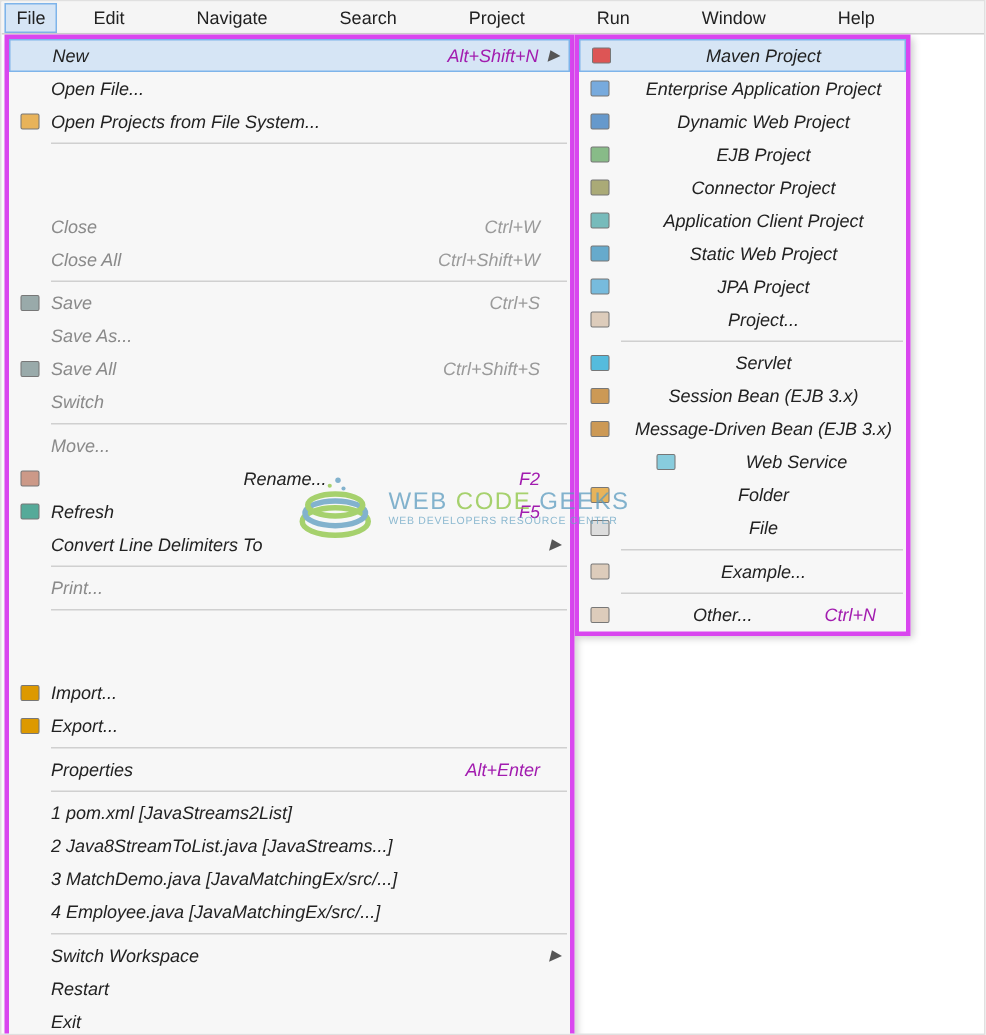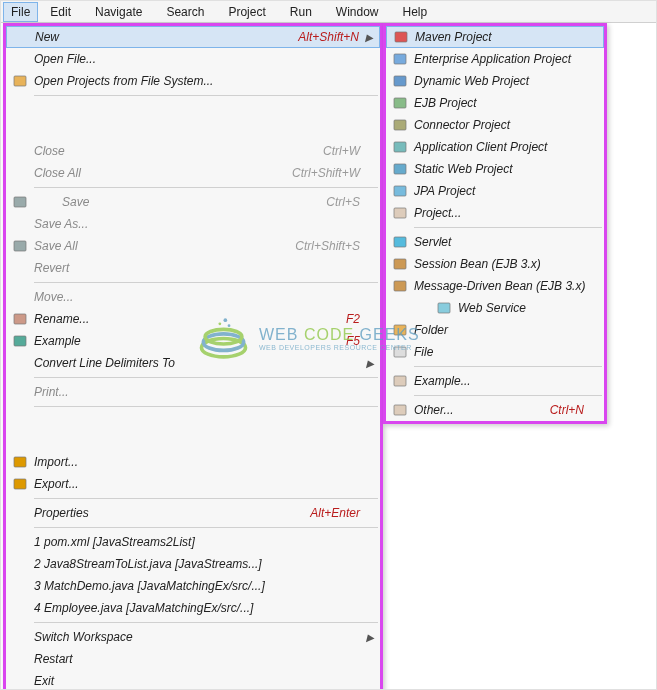--- a/index.html
+++ b/index.html
@@ -16,21 +16,21 @@
   }
   .menubar {
     display: flex;
     align-items: center;
     height: 22px;
     background: #f5f5f5;
     border-bottom: 1px solid #d0d0d0;
     padding: 0 2px;
   }
   .menubar-item {
-    padding: 3px 12px;
+    padding: 3px 24px;
     cursor: default;
     color: #222;
   }
   .menubar-item.active {
     background: #d6e5f5;
     border: 1px solid #7eb4ea;
     padding: 2px 7px;
   }
   .dropdown {
     position: absolute;
@@ -64,40 +64,41 @@
     flex-shrink: 0;
   }
   .menu-icon svg { width: 16px; height: 16px; }
   .menu-label {
     flex: 1;
     color: #222;
     white-space: nowrap;
   }
   .menu-label.disabled { color: #8a8a8a; }
   .menu-shortcut {
-    color: #b91c1c;
+    color: #a21caf;
     padding-right: 20px;
     white-space: nowrap;
   }
   .menu-shortcut.disabled { color: #9a9a9a; }
   .menu-arrow {
     position: absolute;
     right: 6px;
     color: #555;
     font-size: 10px;
   }
   .separator {
     height: 1px;
     background: #d0d0d0;
     margin: 3px 2px 3px 28px;
   }
   .submenu {
     top: 22px;
     left: 382px;
     width: 224px;
+    text-align: center;
   }
   .watermark {
     position: absolute;
     left: 195px;
     top: 310px;
     width: 260px;
     opacity: 0.75;
     pointer-events: none;
     display: flex;
     align-items: center;
@@ -149,21 +150,21 @@
       <span class="menu-icon"></span>
       <span class="menu-label disabled">Close</span>
       <span class="menu-shortcut disabled">Ctrl+W</span>
     </div>
     <div class="menu-row" style="position: relative;">
       <span class="menu-icon"></span>
       <span class="menu-label disabled">Close All</span>
       <span class="menu-shortcut disabled">Ctrl+Shift+W</span>
     </div>
     <div class="separator"></div>
-    <div class="menu-row" style="position: relative; gap: 28px;">
+    <div class="menu-row" style="position: relative;">
       <span class="menu-icon">
         <svg viewBox="0 0 16 16">
           <rect x="2" y="3" width="12" height="10" rx="1" fill="#9aa" stroke="#777" stroke-width="0.7"></rect>
         </svg>
       </span>
       <span class="menu-label disabled">Save</span>
       <span class="menu-shortcut disabled">Ctrl+S</span>
     </div>
     <div class="menu-row" style="position: relative;">
       <span class="menu-icon"></span>
@@ -173,43 +174,43 @@
       <span class="menu-icon">
         <svg viewBox="0 0 16 16">
           <rect x="2" y="3" width="12" height="10" rx="1" fill="#9aa" stroke="#777" stroke-width="0.7"></rect>
         </svg>
       </span>
       <span class="menu-label disabled">Save All</span>
       <span class="menu-shortcut disabled">Ctrl+Shift+S</span>
     </div>
     <div class="menu-row" style="position: relative;">
       <span class="menu-icon"></span>
-      <span class="menu-label disabled">Revert</span>
+      <span class="menu-label disabled">Switch</span>
     </div>
     <div class="separator"></div>
     <div class="menu-row" style="position: relative;">
       <span class="menu-icon"></span>
       <span class="menu-label disabled">Move...</span>
     </div>
-    <div class="menu-row" style="position: relative;">
+    <div class="menu-row" style="position: relative; text-align: center;">
       <span class="menu-icon">
         <svg viewBox="0 0 16 16">
           <rect x="2" y="3" width="12" height="10" rx="1" fill="#c98" stroke="#777" stroke-width="0.7"></rect>
         </svg>
       </span>
       <span class="menu-label">Rename...</span>
       <span class="menu-shortcut">F2</span>
     </div>
     <div class="menu-row" style="position: relative;">
       <span class="menu-icon">
         <svg viewBox="0 0 16 16">
           <rect x="2" y="3" width="12" height="10" rx="1" fill="#5a9" stroke="#777" stroke-width="0.7"></rect>
         </svg>
       </span>
-      <span class="menu-label">Example</span>
+      <span class="menu-label">Refresh</span>
       <span class="menu-shortcut">F5</span>
     </div>
     <div class="menu-row" style="position: relative;">
       <span class="menu-icon"></span>
       <span class="menu-label">Convert Line Delimiters To</span>
       <span class="menu-arrow">▶</span>
     </div>
     <div class="separator"></div>
     <div class="menu-row" style="position: relative;">
       <span class="menu-icon"></span>

